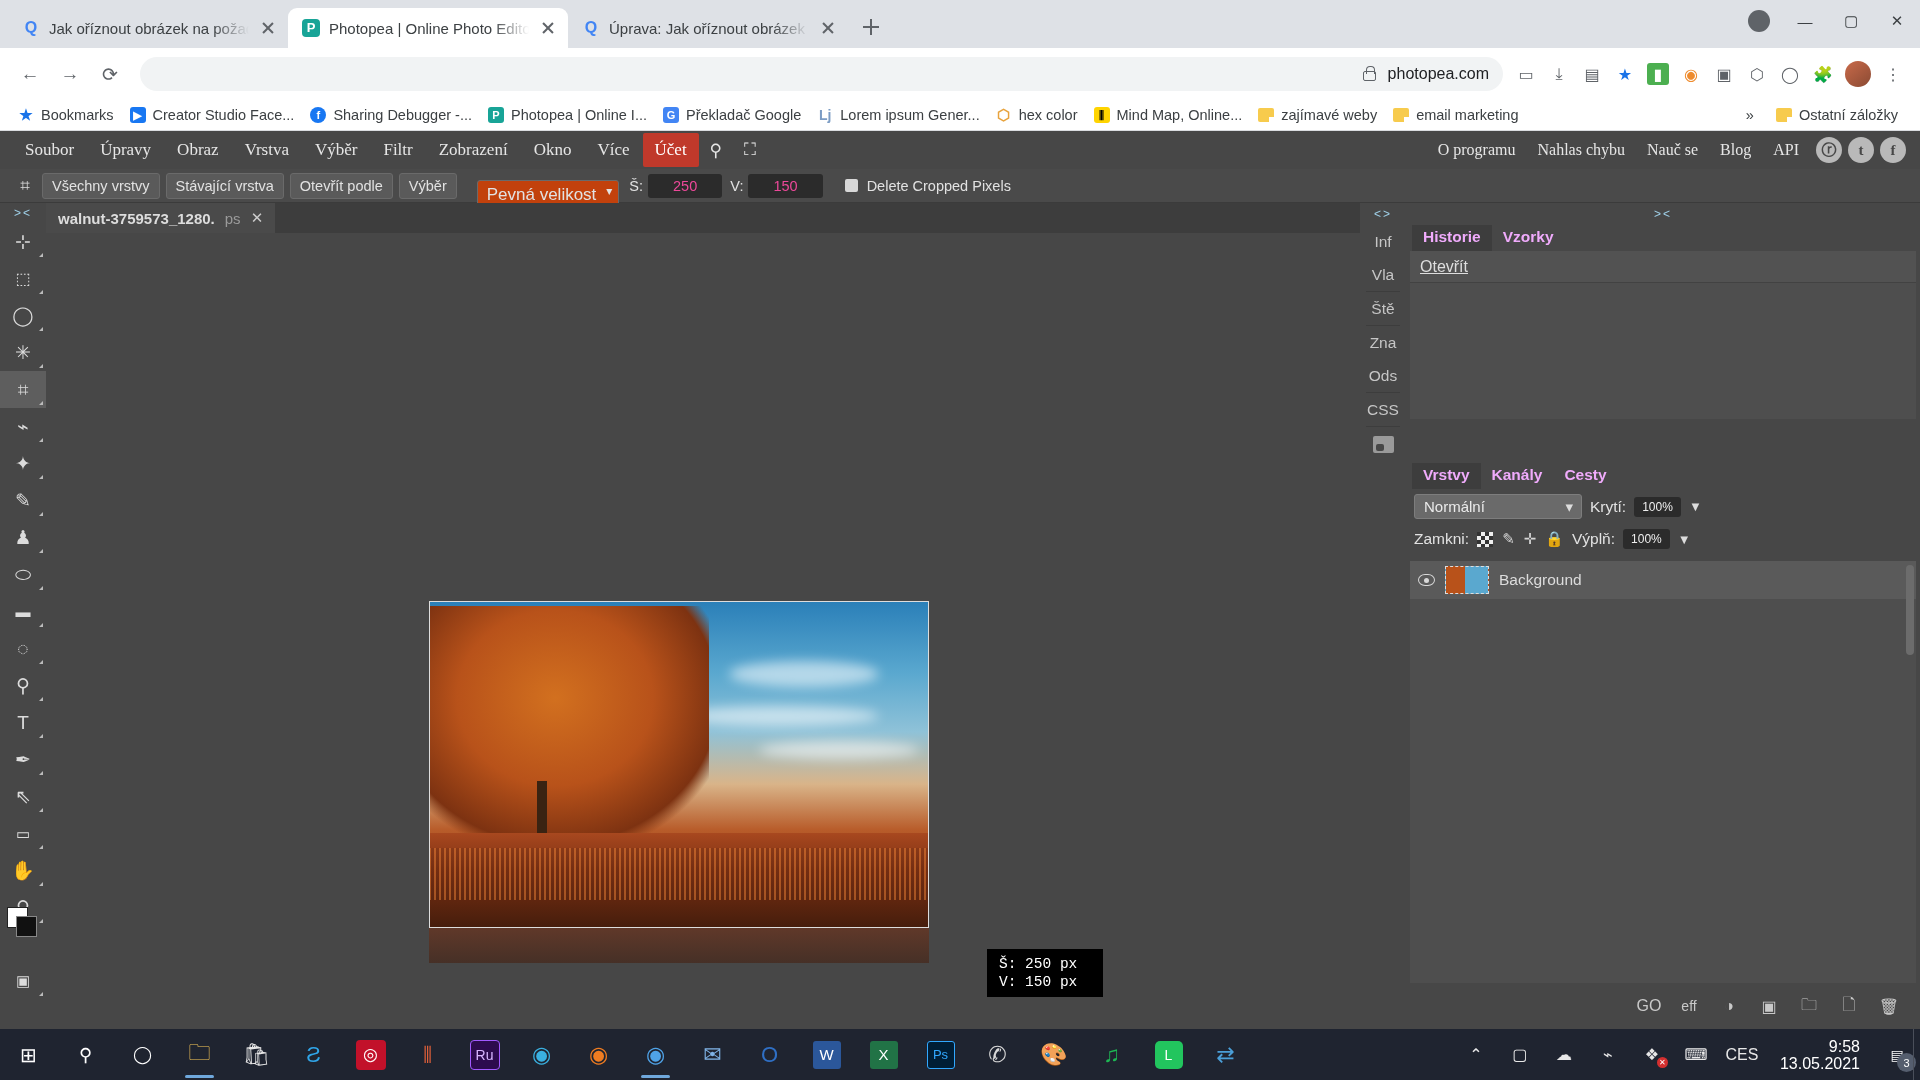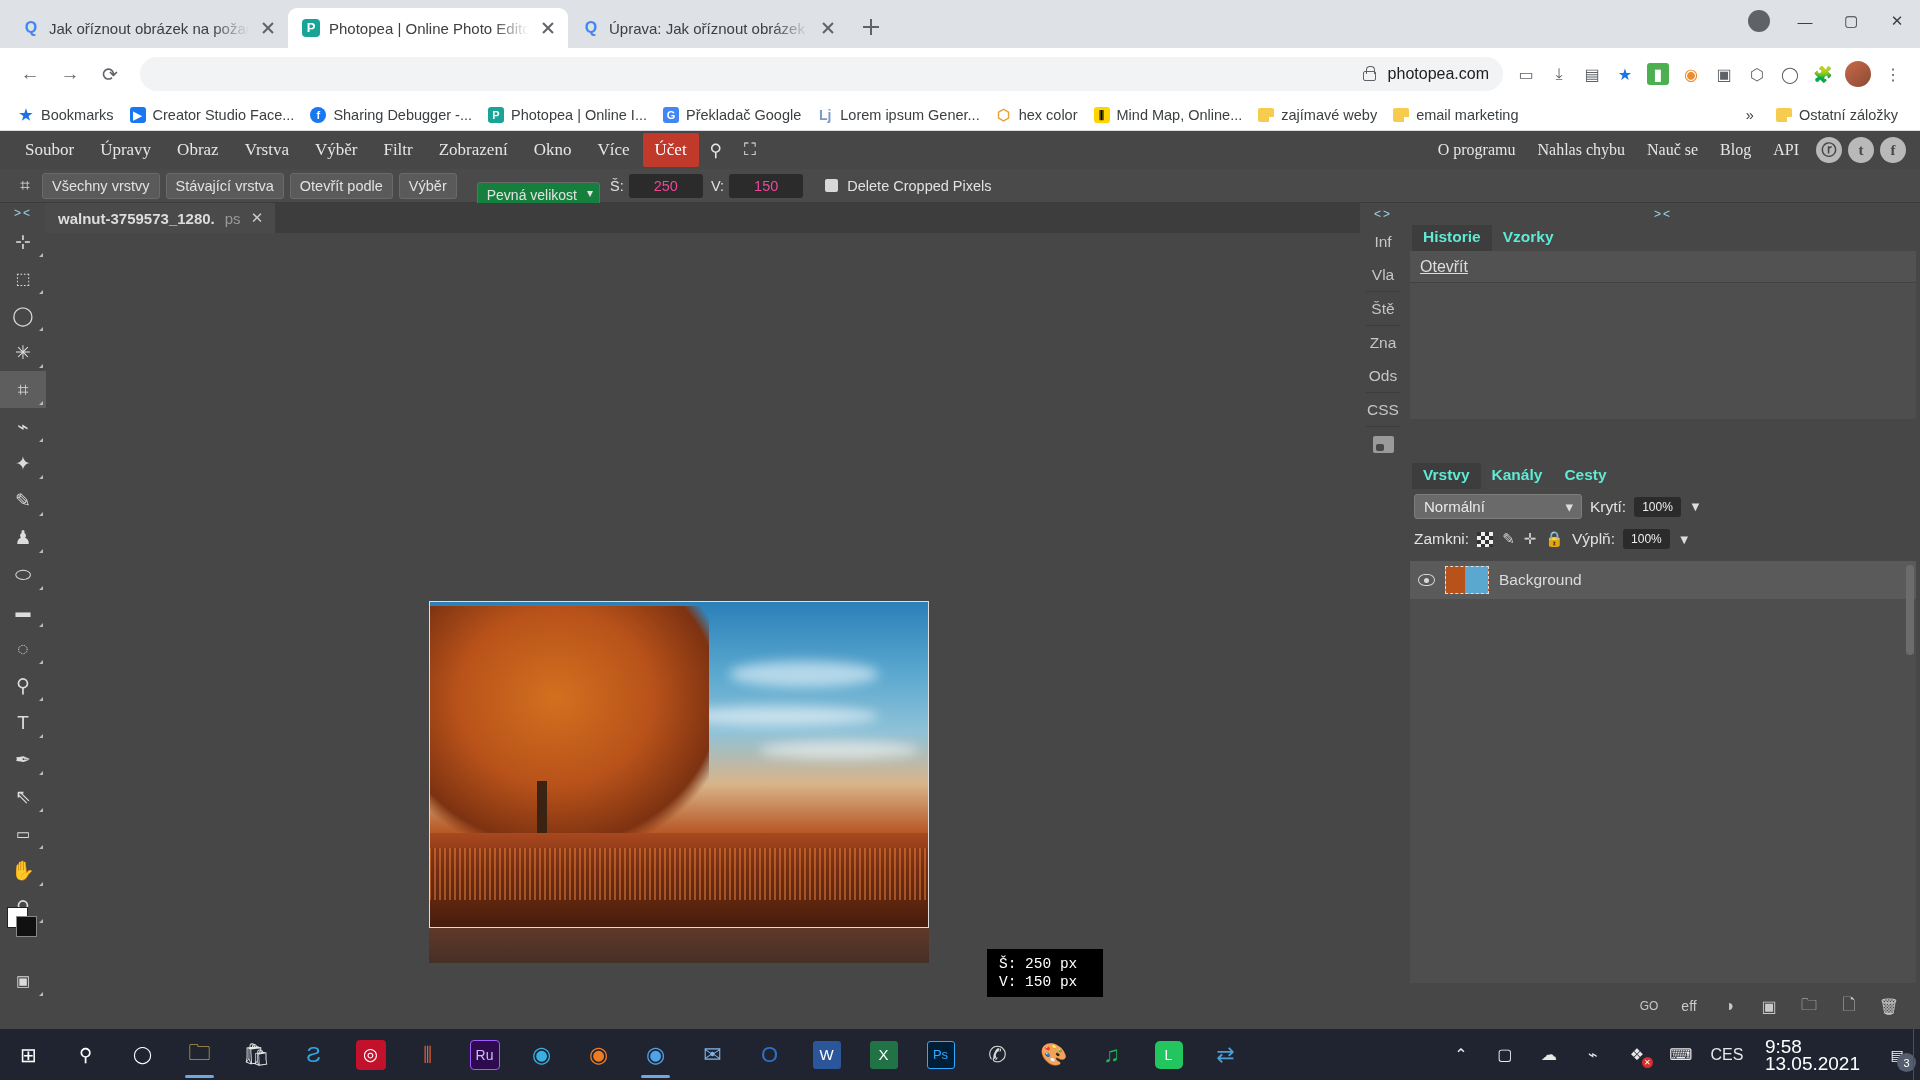--- a/index.html
+++ b/index.html
@@ -87,21 +87,21 @@
      display:flex; align-items:center; justify-content:center; font-size:15px; margin-left:6px;
      font-weight:bold;}
 
   
   .pp-optbar { height:34px; background:#4a4a4a; display:flex; align-items:center;
      gap:0; padding-left:8px; border-bottom:1px solid #3b3b3b; }
   .ob-tool { width:34px; height:28px; display:flex; align-items:center; justify-content:center;
      color:#ddd; font-size:17px; }
   .ob-btn { background:#5a5a5a; color:#e2e2e2; font-size:14.5px; padding:4px 9px;
      border:1px solid #6a6a6a; border-radius:3px; margin-right:6px; white-space:nowrap; }
-  .ob-sel { background:#15803d; color:#e2e2e2; font-size:14px; padding:4px 22px 4px 9px;
+  .ob-sel { background:#c2410c; color:#e2e2e2; font-size:17px; padding:4px 22px 4px 9px;
      border:1px solid #6a6a6a; border-radius:3px; margin:18px 10px 0 14px; position:relative; }
   .ob-sel::after{ content:"▾"; position:absolute; right:6px; top:3px; font-size:12px; }
   .ob-lbl { color:#e2e2e2; font-size:14.5px; margin-right:5px; }
   .ob-field { background:#2b2b2b; color:#ec4899; font-size:14.5px; padding:4px 25px;
      border-radius:3px; min-width:54px; margin-right:8px; }
   .ob-check { width:13px; height:13px; background:#d8d8d8; border-radius:2px; margin:0 9px 0 14px; }
 
   
   .pp-tools { position:absolute; left:0; top:72px; width:46px; bottom:0; background:#474747; }
   .tools-grip { height:20px; color:#9fd0e8; font-size:12px; text-align:center; line-height:20px;
@@ -156,21 +156,21 @@
   .rail-sep { height:1px; background:#3d3d3d; margin:0 6px; }
   .rail-ic { width:46px; height:34px; display:flex; align-items:center; justify-content:center; }
   .rail-thumb { width:21px; height:17px; background:#9a9a9a; border-radius:2px; position:relative;}
   .rail-thumb::after{ content:""; position:absolute; left:3px; bottom:2px; width:8px; height:7px;
      background:#474747; border-radius:2px;}
 
   .panelA { position:absolute; left:46px; top:0; right:0; height:260px; background:#474747; }
   .panel-grip { height:22px; background:#474747; color:#9fd0e8; font-size:12px;
      text-align:center; line-height:22px; letter-spacing:2px; }
   .ptabs { display:flex; height:26px; background:#474747; padding-left:6px; }
-  .ptab { padding:3px 11px; font-size:15.5px; color:#5eead4; font-weight:bold; }
+  .ptab { padding:3px 11px; font-size:15.5px; color:#f0abfc; font-weight:bold; }
   .ptab.active { background:#3d3d3d; }
   .hist-body { background:#4a4a4a; margin:0 4px; }
   .hist-item { height:32px; display:flex; align-items:center; padding-left:10px;
      font-size:16px; color:#dedede; background:#525252; border-bottom:1px solid #424242;text-decoration:underline; }
   .hist-item.sel { background:#4a4a4a; }
   .hist-rest { height:136px; background:#4e4e4e; }
 
   .panelB { position:absolute; left:46px; top:260px; right:0; bottom:0; background:#474747; }
   .lay-row { display:flex; align-items:center; padding:5px 8px; gap:8px; }
   .lay-sel { background:#6a6a6a; border:1px solid #7d7d7d; border-radius:3px; color:#eaeaea;
@@ -203,21 +203,21 @@
   .taskbar { position:absolute; left:0; bottom:0; width:1920px; height:51px; background:#1f2430; }
   .tb-left { display:flex; align-items:center; height:51px; }
   .tb-ic { width:57px; height:51px; display:flex; align-items:center; justify-content:center;
      position:relative; font-size:22px; color:#fff; }
   .tb-ic.open::after{ content:""; position:absolute; bottom:2px; left:14px; width:29px; height:3px;
      background:#6fa8dc; border-radius:2px; }
   .tb-right { position:absolute; right:0; top:0; height:51px; display:flex; align-items:center;
      color:#fff; font-size:14px; gap:0; }
   .tr-ic { width:44px; height:51px; display:flex; align-items:center; justify-content:center;
      font-size:16px; color:#e8e8e8; }
-  .clock { text-align:left; line-height:17px; font-size:19px; padding:0 14px; }
+  .clock { text-align:right; line-height:17px; font-size:16px; padding:0 14px; }
   .notif { width:46px; height:51px; display:flex; align-items:center; justify-content:center;
      position:relative;}
   .notif-badge { position:absolute; right:4px; bottom:8px; width:19px; height:19px; border-radius:50%;
      background:#555e6e; color:#fff; font-size:11px; display:flex; align-items:center;
      justify-content:center;}
   .show-desktop { position:absolute; right:0; top:0; width:7px; height:51px; border-left:1px solid #4a4f5a; }
 </style>
 </head>
 <body>
 
@@ -499,21 +499,21 @@
       <div class="layer-list">
         <div class="layer-item">
           <span class="eye"></span>
           <span class="lthumb"></span>
           <span class="lname">Background</span>
         </div>
         <span class="vscroll"></span>
       </div>
 
       <div class="layer-btns">
-        <span class="lb" style="font-size:12px">GO</span>
+        <span class="lb" style="font-size:16px">GO</span>
         <span class="lb" style="font-size:14px">eff</span>
         <span class="lb">◑</span>
         <span class="lb">▣</span>
         <span class="lb">🗀</span>
         <span class="lb">🗋</span>
         <span class="lb">🗑</span>
       </div>
     </div>
   </div>
 </div>

